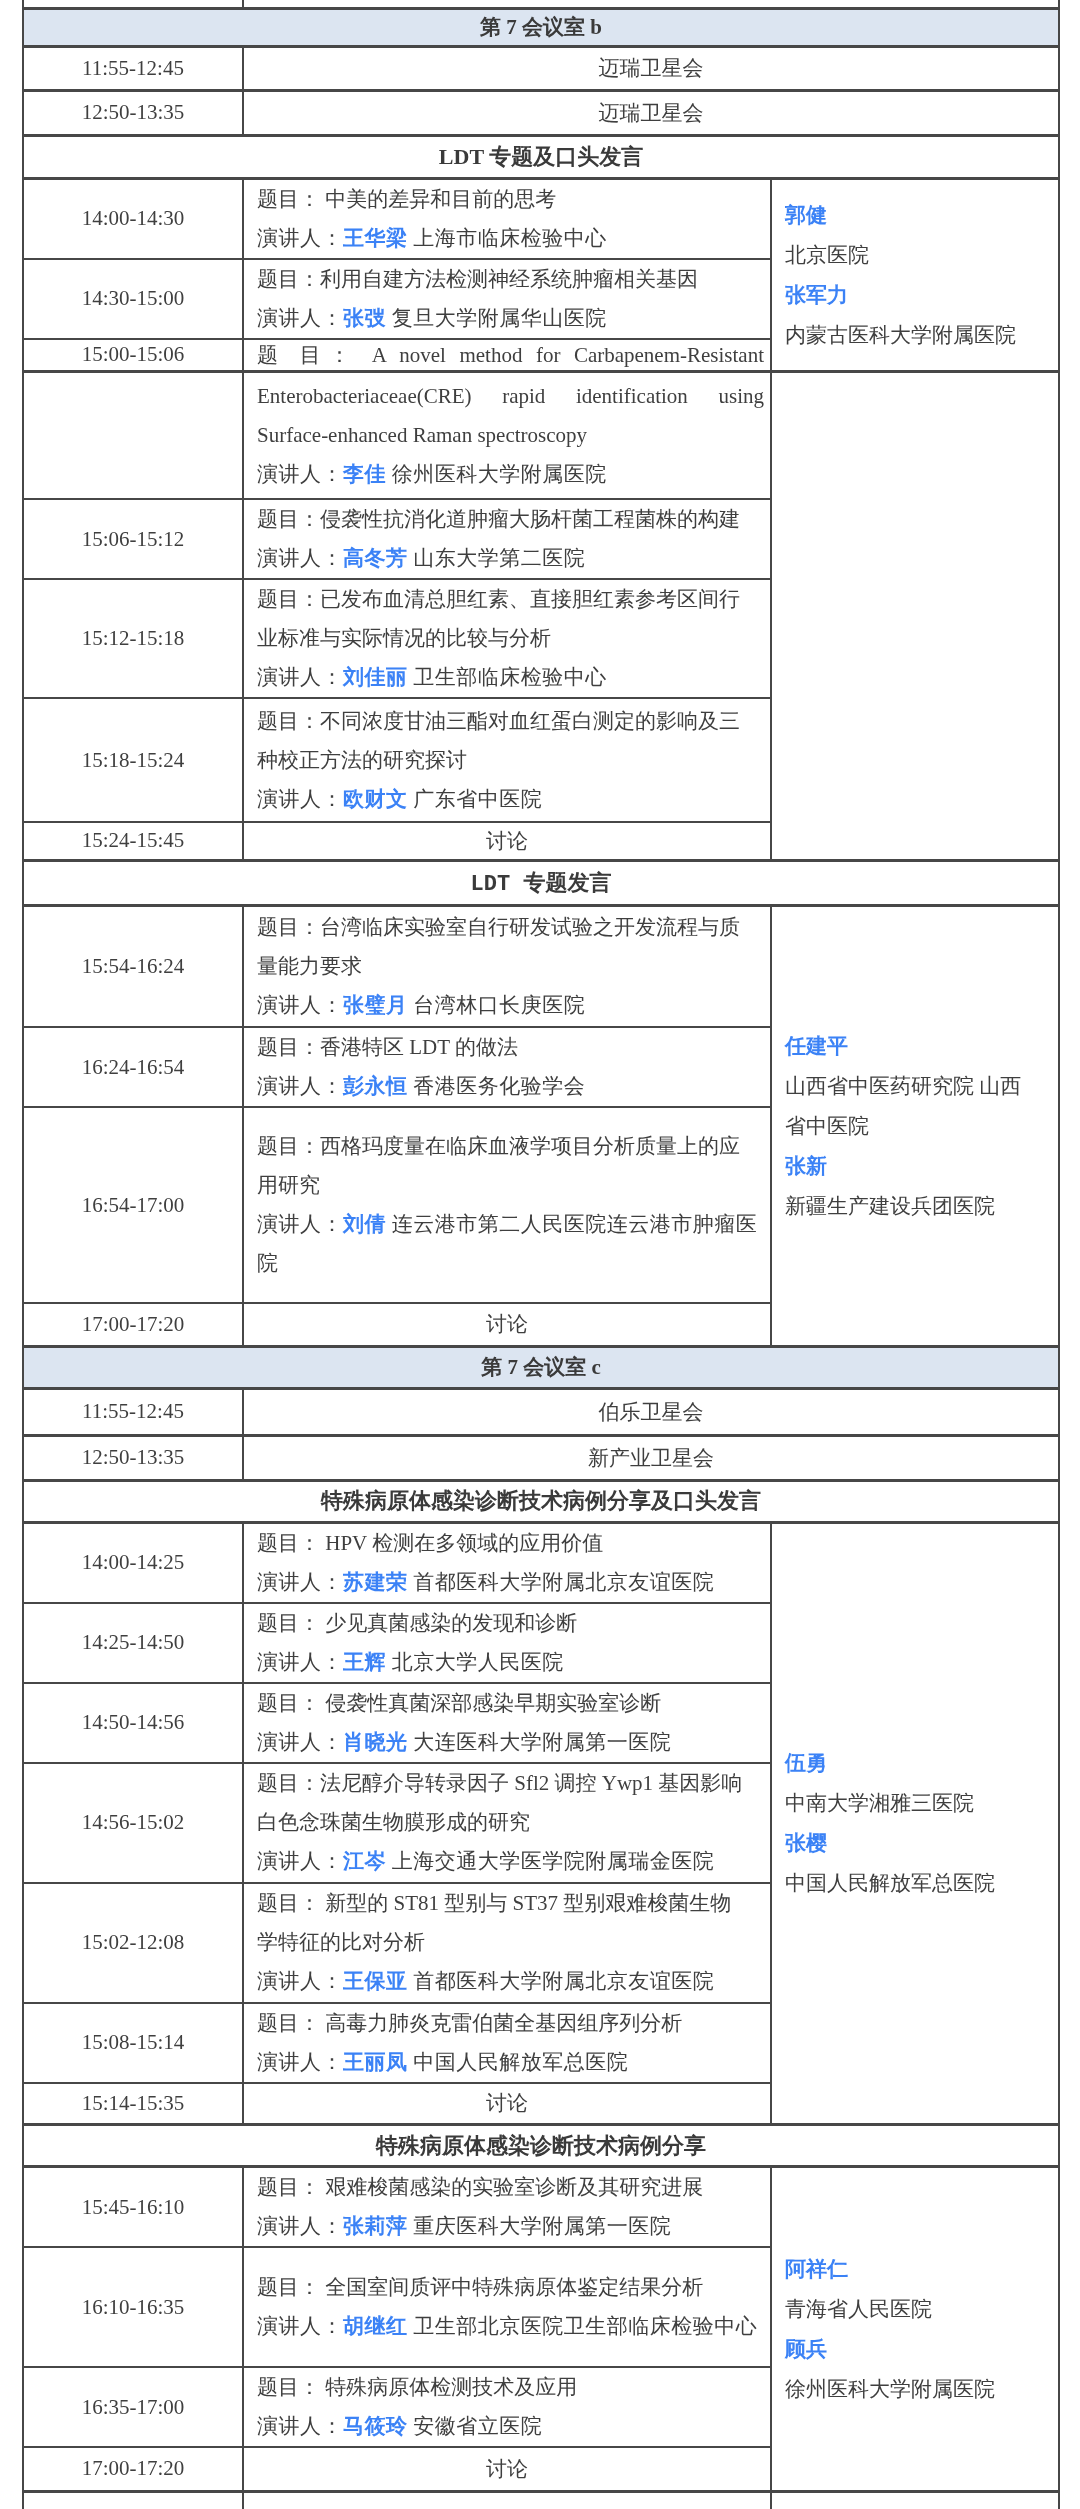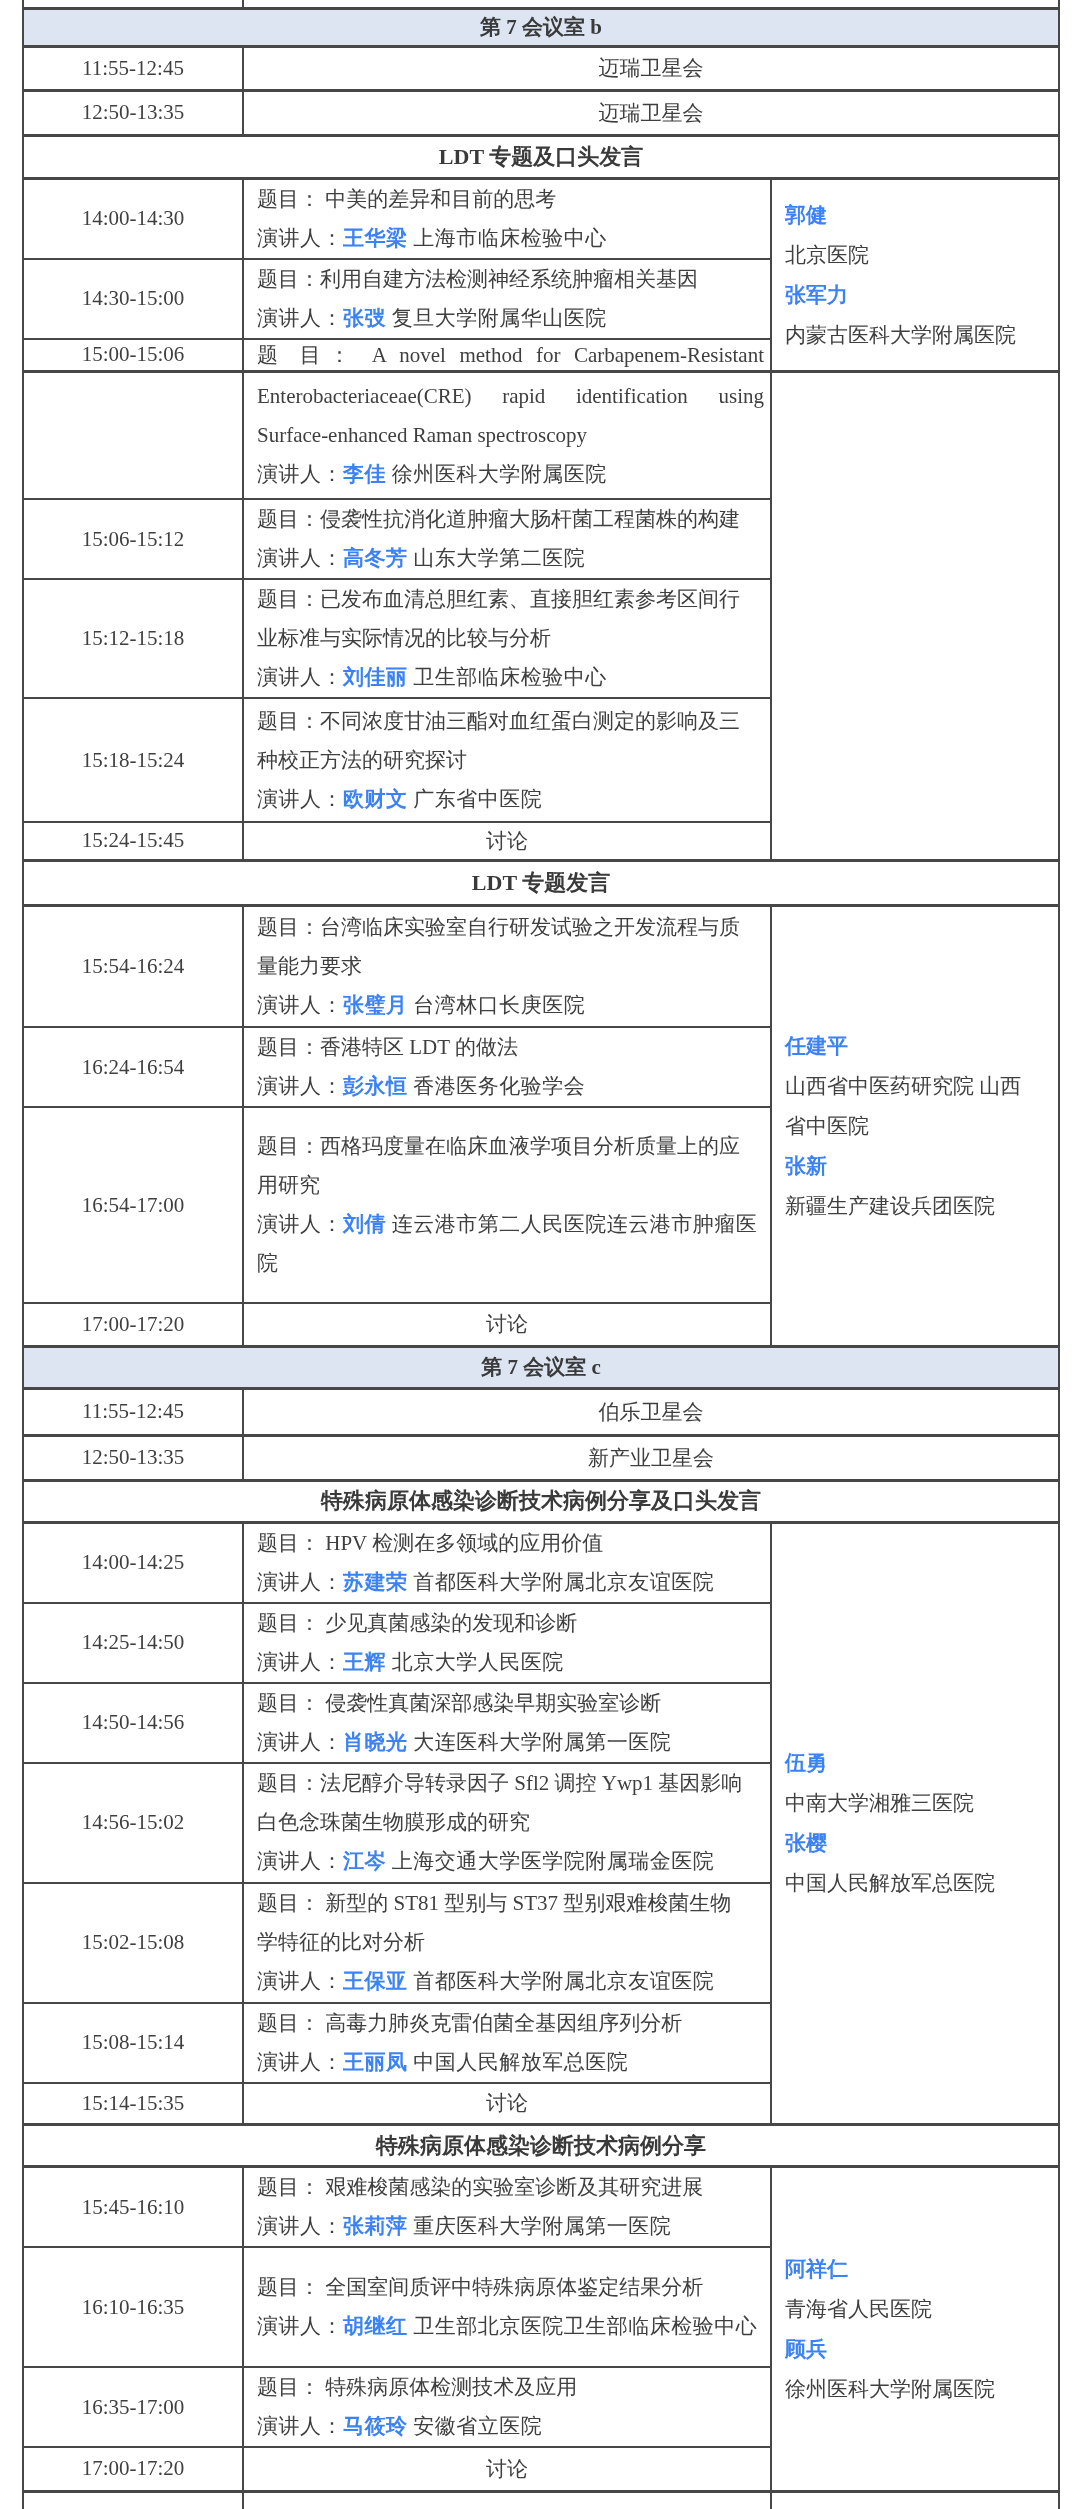--- a/index.html
+++ b/index.html
@@ -115,21 +115,21 @@
           <td class="c b2">
             <div class="line">题目：不同浓度甘油三酯对血红蛋白测定的影响及三</div>
             <div class="line">种校正方法的研究探讨</div>
             <div class="line sp"><span>演讲人：</span><b>欧财文</b><span>&nbsp;广东省中医院</span></div>
           </td>
         </tr>
         <tr style="height: 38px;">
           <td class="t b3">15:24-15:45</td>
           <td class="c cen b3">讨论</td>
         </tr>
-        <tr style="height: 45px;">
+        <tr style="height: 45px; font-family: Liberation Mono, monospace;">
           <td class="sec b3" colspan="3">LDT 专题发言</td>
         </tr>
         <tr style="height: 122px;">
           <td class="t b2">15:54-16:24</td>
           <td class="c b2">
             <div class="line">题目：台湾临床实验室自行研发试验之开发流程与质</div>
             <div class="line">量能力要求</div>
             <div class="line sp"><span>演讲人：</span><b>张璧月</b><span>&nbsp;台湾林口长庚医院</span></div>
           </td>
           <td class="ch b3" rowspan="4">
@@ -202,21 +202,21 @@
         </tr>
         <tr style="height: 120px;">
           <td class="t b2">14:56-15:02</td>
           <td class="c b2">
             <div class="line">题目：法尼醇介导转录因子 Sfl2 调控 Ywp1 基因影响</div>
             <div class="line">白色念珠菌生物膜形成的研究</div>
             <div class="line sp"><span>演讲人：</span><b>江岑</b><span>&nbsp;上海交通大学医学院附属瑞金医院</span></div>
           </td>
         </tr>
         <tr style="height: 120px;">
-          <td class="t b2">15:02-15:08</td>
+          <td class="t b2">15:02-12:08</td>
           <td class="c b2">
             <div class="line">题目：&nbsp;新型的 ST81 型别与 ST37 型别艰难梭菌生物</div>
             <div class="line">学特征的比对分析</div>
             <div class="line sp"><span>演讲人：</span><b>王保亚</b><span>&nbsp;首都医科大学附属北京友谊医院</span></div>
           </td>
         </tr>
         <tr style="height: 78px;">
           <td class="t b2">15:08-15:14</td>
           <td class="c b2">
             <div class="line">题目：&nbsp;高毒力肺炎克雷伯菌全基因组序列分析</div>

